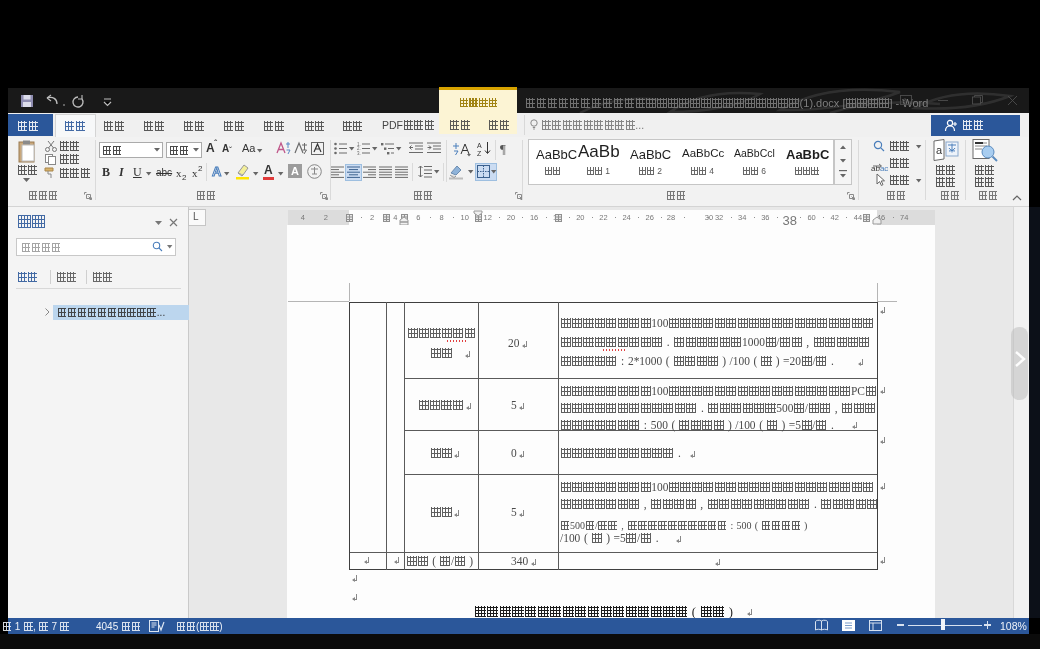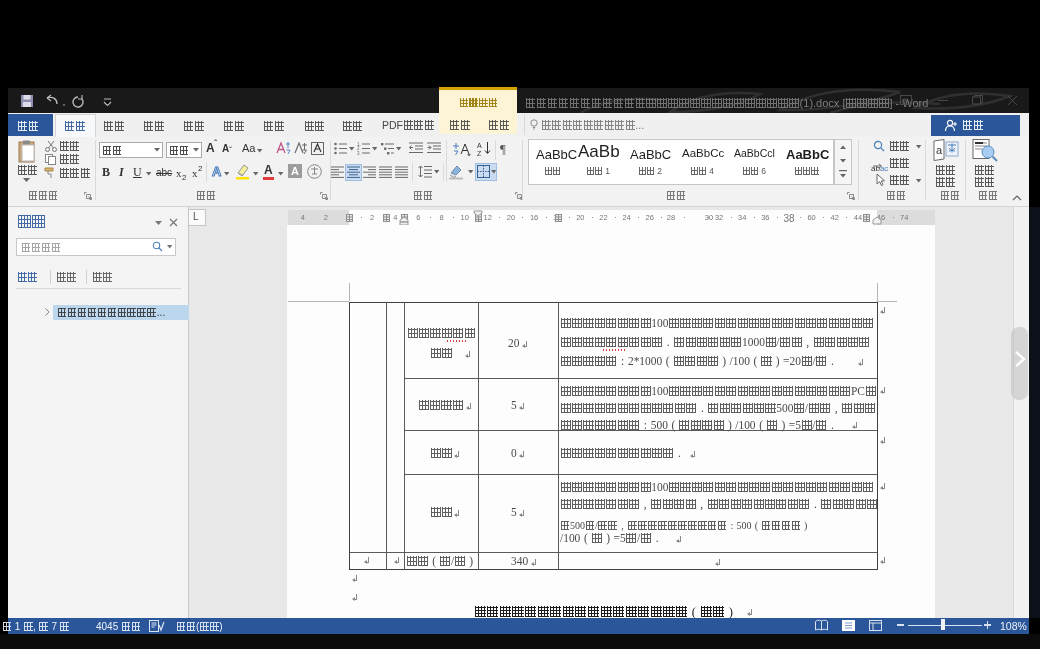--- a/index.html
+++ b/index.html
@@ -476,21 +476,21 @@
 <div class="a" style="left:551.188px;top:213px;width:12px;text-align:center;font-size:7.5px;color:#777">18</div>
 <div class="a" style="left:574.32px;top:213px;width:12px;text-align:center;font-size:7.5px;color:#777">20</div>
 <div class="a" style="left:597.452px;top:213px;width:12px;text-align:center;font-size:7.5px;color:#777">22</div>
 <div class="a" style="left:620.584px;top:213px;width:12px;text-align:center;font-size:7.5px;color:#777">24</div>
 <div class="a" style="left:643.716px;top:213px;width:12px;text-align:center;font-size:7.5px;color:#777">26</div>
 <div class="a" style="left:666.848px;top:213px;width:12px;font-size:7.5px;color:#777">28</div>
 <div class="a" style="left:703px;top:213px;width:12px;text-align:center;font-size:7.5px;color:#777">30</div>
 <div class="a" style="left:713.112px;top:213px;width:12px;text-align:center;font-size:7.5px;color:#777">32</div>
 <div class="a" style="left:736.244px;top:213px;width:12px;text-align:center;font-size:7.5px;color:#777">34</div>
 <div class="a" style="left:759.376px;top:213px;width:12px;text-align:center;font-size:7.5px;color:#777">36</div>
-<div class="a" style="left:782.508px;top:213px;width:12px;text-align:right;font-size:10px;color:#777">38</div>
+<div class="a" style="left:782.508px;top:213px;width:12px;text-align:right;font-size:13px;color:#777">38</div>
 <div class="a" style="left:805.64px;top:213px;width:12px;text-align:center;font-size:7.5px;color:#777">60</div>
 <div class="a" style="left:828.772px;top:213px;width:12px;text-align:center;font-size:7.5px;color:#777">42</div>
 <div class="a" style="left:851.904px;top:213px;width:12px;text-align:center;font-size:7.5px;color:#777">44</div>
 <div class="a" style="left:875.036px;top:213px;width:12px;text-align:center;font-size:7.5px;color:#777">46</div>
 <div class="a" style="left:898.168px;top:213px;width:12px;text-align:center;font-size:7.5px;color:#777">74</div>
 <div class="a" style="left:360.566px;top:217px;width:1px;height:1px;background:#909090"></div>
 <div class="a" style="left:383.698px;top:217px;width:1px;height:1px;background:#909090"></div>
 <div class="a" style="left:429.962px;top:217px;width:1px;height:1px;background:#909090"></div>
 <div class="a" style="left:453.094px;top:217px;width:1px;height:1px;background:#909090"></div>
 <div class="a" style="left:499.358px;top:217px;width:1px;height:1px;background:#909090"></div>

